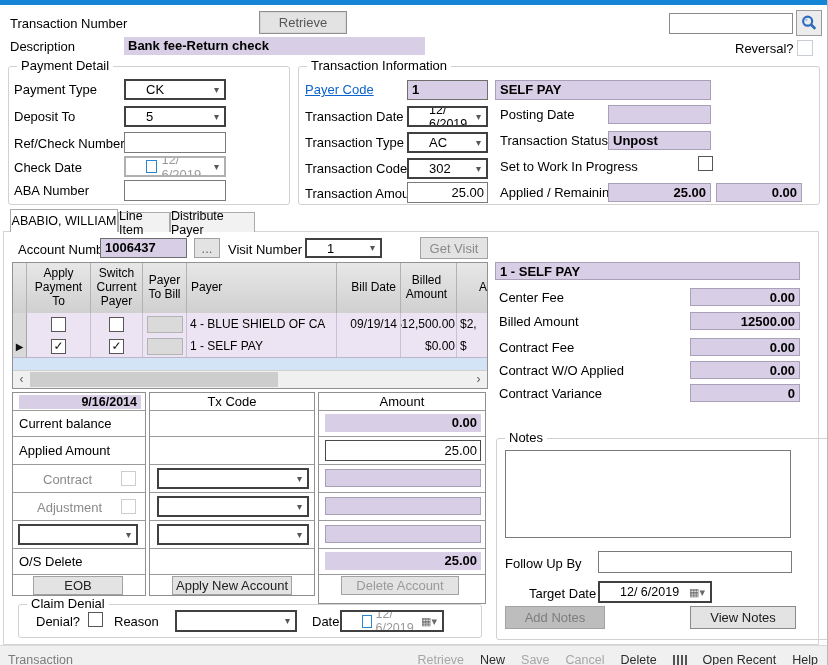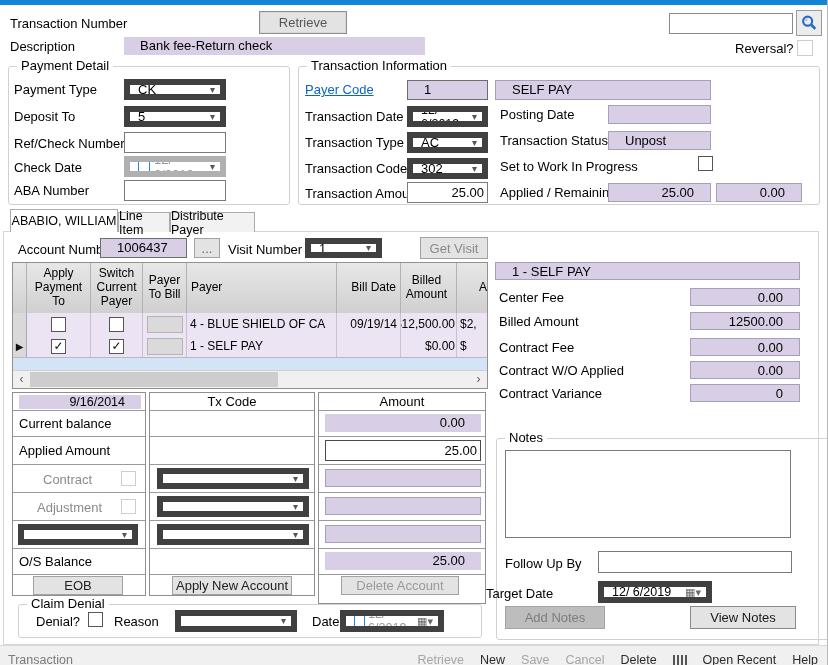--- a/index.html
+++ b/index.html
@@ -3,29 +3,29 @@
 <meta charset="utf-8">
 <style>
   html,body{margin:0;padding:0;background:#fff;}
   .app{position:relative;width:828px;height:665px;background:#fff;overflow:hidden;
        font-family:"Liberation Sans",sans-serif;font-size:13px;color:#000;
        border-right:1px solid #b9b9b9;box-sizing:border-box;}
   .abs{position:absolute;}
   .lbl{position:absolute;white-space:nowrap;}
   .dim{color:#8b8b8b;}
   .lav{background:#d8cee5;}
-  .field{position:absolute;height:18px;line-height:18px;padding:0 16px;box-sizing:border-box;
-         background:#d8cee5;white-space:nowrap;overflow:hidden;}
+  .field{position:absolute;height:18px;line-height:18px;padding:0 4px;box-sizing:border-box;
+         background:#d8cee5;white-space:nowrap;overflow:hidden;font-weight:bold;}
   .fb{border:1px solid #a89fb8;}
   .fbd{border:1px solid #6e6e6e;}
   .rt{text-align:right;}
   .input{position:absolute;background:#fff;border:1px solid #7a7a7a;box-sizing:border-box;
          height:22px;line-height:20px;padding:0 3px;}
-  .combo{position:absolute;background:#fff;border:6px solid #404040;box-sizing:border-box;height:21px;
-         display:flex;align-items:center;padding-left:8px;overflow:hidden;}
+  .combo{position:absolute;background:#fff;border:2px solid #404040;box-sizing:border-box;height:21px;
+         display:flex;align-items:center;padding-left:20px;overflow:hidden;}
   .combo .arrow{margin-left:auto;padding-right:5px;color:#565656;font-size:10px;line-height:1;}
   .btn{position:absolute;background:#e3e3e3;border:1px solid #a2a2a2;box-sizing:border-box;
        display:flex;align-items:center;justify-content:center;font-size:13px;color:#3c3c3c;}
   .btn.disabled{color:#9a9a9a;}
   .group{position:absolute;border:1px solid #d2d1cf;border-radius:3px;box-sizing:border-box;}
   .gtitle{position:absolute;top:-9px;left:8px;background:#fff;padding:0 4px;white-space:nowrap;}
   .cb{position:absolute;width:15px;height:15px;background:#fff;border:1px solid #565656;
       box-sizing:border-box;display:flex;align-items:center;justify-content:center;
       font-size:12px;line-height:1;color:#111;}
   .cb.lite{border-color:#c9ced4;}
@@ -311,21 +311,21 @@
       <span class="lbl dim" style="left:24px;top:7px;">Adjustment</span>
       <span class="cb lite" style="left:108px;top:6px;"></span>
     </div>
     <div class="trow" style="height:28px;">
       <div class="combo lav" style="left:5px;top:3px;width:120px;height:21px;">
         <span></span>
         <span class="arrow">▾</span>
       </div>
     </div>
     <div class="trow" style="height:26px;">
-      <span class="lbl" style="left:6px;top:5px;">O/S Balance</span>
+      <span class="lbl" style="left:6px;top:5px;">O/S Delete</span>
     </div>
     <div class="trow" style="height:21px;">
       <div class="btn" style="left:20px;top:1px;width:90px;height:19px;color:#222;">
         <span>EOB</span>
       </div>
     </div>
   </div>
 
   <div class="tcol" style="left:149px;top:392px;width:166px;height:204px;">
     <div class="trow thdr" style="height:18px;">
@@ -409,21 +409,21 @@
       <span>▦</span><span>▾</span>
     </span>
   </div>
 
   <div class="group" style="left:496px;top:438px;width:352px;height:202px;">
     <span class="gtitle">Notes</span>
   </div>
   <textarea class="notes" style="left: 505px; top: 450px; width: 286px; height: 88px;"></textarea>
   <span class="lbl" style="left:505px;top:556px;">Follow Up By</span>
   <div class="input" style="left:598px;top:551px;width:194px;height:22px;"></div>
-  <span class="lbl" style="left:486px;top:586px;">Target Date</span>
+  <span class="lbl" style="left:529px;top:586px;">Target Date</span>
   <div class="combo" style="left:598px;top:581px;width:114px;height:22px;font-size:12.5px;">
     <span>12/ 6/2019</span>
     <span class="arrow" style="color:#6a6a6a;font-size:11px;">
       <span>▦</span><span>▾</span>
     </span>
   </div>
   <div class="btn" style="left:505px;top:606px;width:100px;height:23px;background:#bdbdbd;border-color:#a3a3a3;color:#7d7d7d;">
     <span>Add Notes</span>
   </div>
   <div class="btn" style="left:690px;top:606px;width:106px;height:23px;border-color:#8a8a8a;color:#1a1a1a;">

